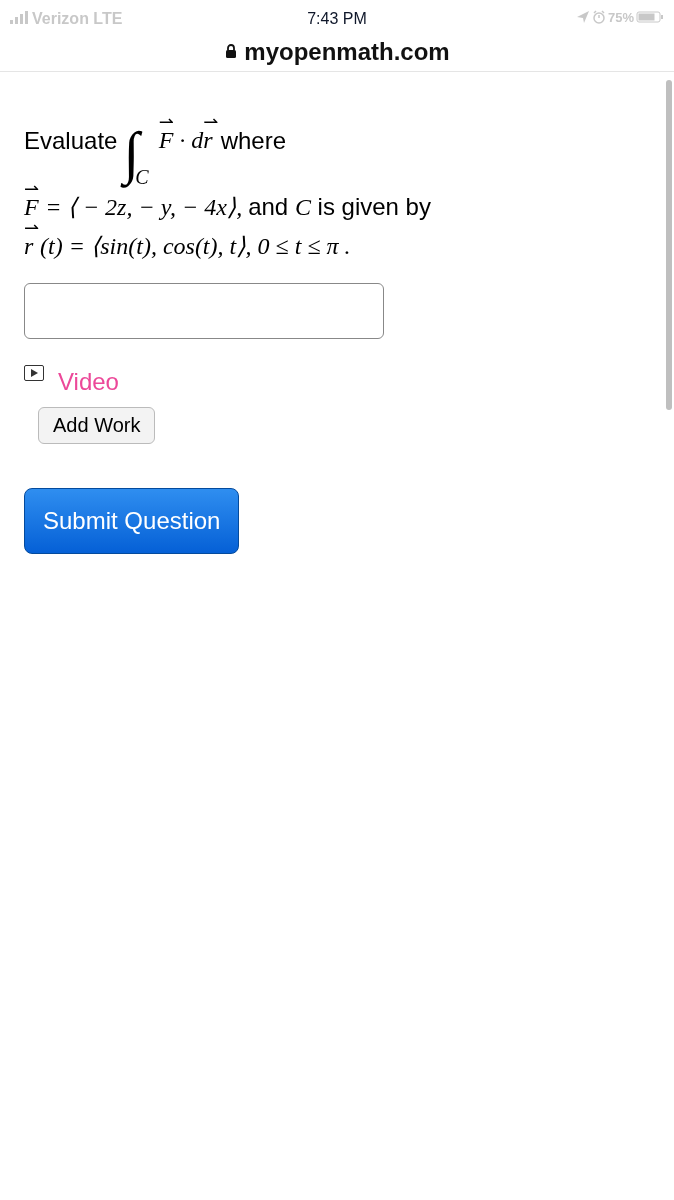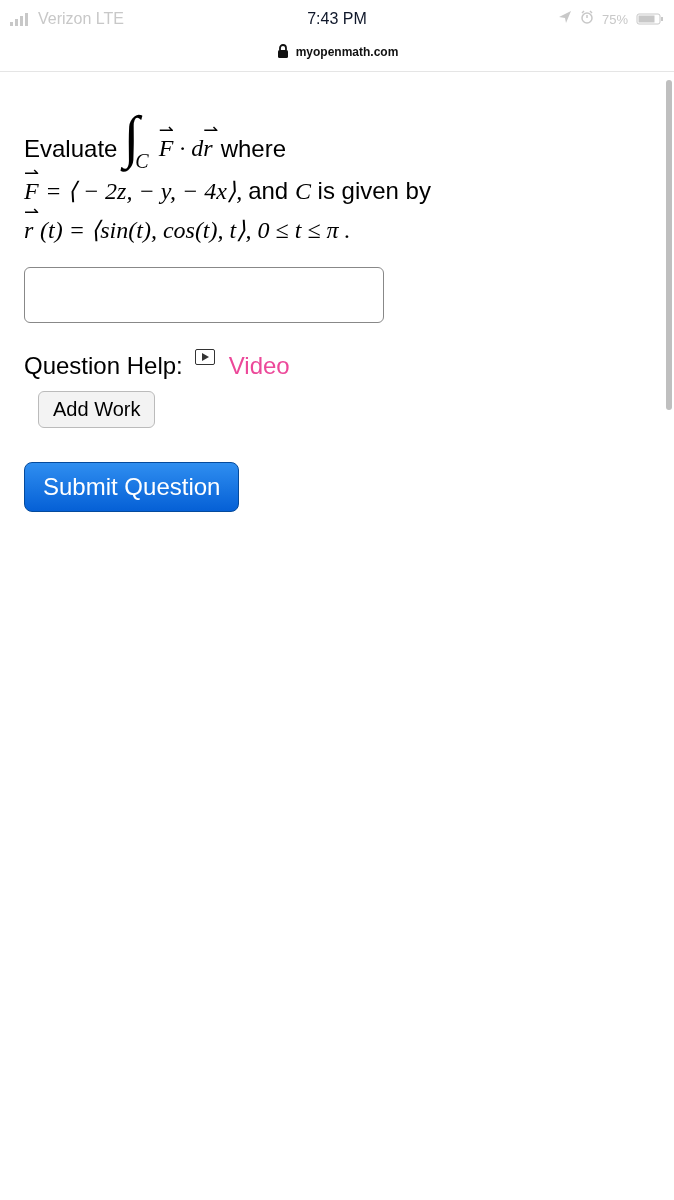--- a/index.html
+++ b/index.html
@@ -1,37 +1,37 @@
 <!DOCTYPE html>
 <html><head>
 <meta charset="utf-8">
 <style>
   * { box-sizing: border-box; margin: 0; padding: 0; }
   html, body { width: 674px; height: 1200px; font-family: -apple-system, "Helvetica Neue", Arial, sans-serif; background: #fff; overflow: hidden; }
   .status-bar { height: 38px; display: flex; align-items: center; justify-content: space-between; padding: 0 10px; font-size: 16px; color: #c8c8c8; }
-  .status-left, .status-right { display: flex; align-items: center; gap: 8px; }
+  .status-left, .status-right { display: flex; gap: 2px; font-weight: bold; }
   .status-center { position: absolute; left: 50%; transform: translateX(-50%); color: #0f172a; font-size: 16px; }
   .signal-icon svg, .battery-icon svg { display: block; }
-  .url-bar { height: 34px; display: flex; align-items: center; justify-content: center; gap: 6px; font-size: 12px; font-weight: 600; color: #111; border-bottom: 1px solid #e5e5e5; padding-bottom: 6px; }
+  .url-bar { height: 34px; display: flex; align-items: center; justify-content: center; gap: 6px; font-size: 24px; font-weight: 600; color: #111; border-bottom: 1px solid #e5e5e5; padding-bottom: 6px; }
   .lock-icon { font-size: 16px; position: relative; top: 1px; }
   .content { padding: 36px 24px 0 24px; font-size: 24px; color: #000; line-height: 1.4; position: relative; }
-  .math-line1 { display: flex; align-items: flex-end; flex-wrap: wrap; margin-bottom: 8px; }
+  .math-line1 { display: flex; align-items: flex-start; flex-wrap: wrap; margin-bottom: 8px; margin-top: 16px; }
   .integral-wrap { display: inline-flex; align-items: center; margin: 0 6px; font-family: "Cambria Math", "STIX", "Times New Roman", serif; }
   .integral-sign { font-size: 58px; line-height: 1; font-style: italic; position: relative; }
   .integral-sub { font-size: 20px; font-style: italic; position: relative; top: 24px; left: -4px; font-family: "Cambria Math","Times New Roman",serif; }
   .vec { position: relative; display: inline-block; font-style: italic; font-family: "Cambria Math","Times New Roman",serif; }
   .vec .arrow { position: absolute; top: -14px; left: 0; width: 100%; font-style: normal; font-size: 18px; text-align: center; }
   .math { font-family: "Cambria Math","STIX","Times New Roman", serif; font-style: italic; }
   .answer-input { margin-top: 20px; width: 360px; height: 56px; border: 1px solid #888; border-radius: 6px; font-size: 20px; padding: 6px 10px; }
   .help-row { margin-top: 26px; display: flex; align-items: center; gap: 12px; font-size: 24px; }
   .video-link { color: #ec4899; display: inline-flex; align-items: flex-start; gap: 14px; text-decoration: none; }
   .video-icon { width: 20px; height: 16px; border: 1.5px solid #333; border-radius: 2px; display: inline-flex; align-items: center; justify-content: center; }
   .video-icon::after { content: ""; display: block; width: 0; height: 0; border-left: 7px solid #333; border-top: 4px solid transparent; border-bottom: 4px solid transparent; margin-left: 1px; }
   .addwork-btn { margin-top: 8px; margin-left: 14px; padding: 6px 14px; font-size: 20px; background: #f3f3f3; border: 1px solid #bbb; border-radius: 6px; color: #000; cursor: pointer; }
-  .submit-btn { margin-top: 34px; padding: 10px 18px; font-size: 24px; background: linear-gradient(#2f8ef0,#0560d6); color: #fff; border: 1px solid #044a9c; border-radius: 8px; cursor: pointer; }
+  .submit-btn { margin-top: 44px; padding: 18px 18px; font-size: 24px; background: linear-gradient(#2f8ef0,#0560d6); color: #fff; border: 1px solid #044a9c; border-radius: 8px; cursor: pointer; }
   .scroll-indicator { position: absolute; right: 2px; top: 80px; width: 6px; height: 330px; background: #bfbfbf; border-radius: 3px; }
   .battery-pct { color: #c8c8c8; font-size: 13px; }
 </style>
 </head>
 <body>
 
 <div class="status-bar">
   <div class="status-left">
     <span class="signal-icon">
       <svg width="20" height="14" viewBox="0 0 20 14">
@@ -115,21 +115,20 @@
     <span class="vec math">
       <span class="arrow">⇀</span>
       <span>r</span>
     </span>
     <span class="math">(t) = ⟨sin(t), cos(t), t⟩,  0 ≤ t ≤ π .</span>
   </div>
 
   <input type="text" class="answer-input" style="">
 
   <div class="help-row">
-    <span>Question Help:</span>
     <a href="#" class="video-link">
       <span class="video-icon"></span>
       <span>Video</span>
     </a>
   </div>
 
   <button class="addwork-btn">Add Work</button>
 
   <div><button class="submit-btn">Submit Question</button></div>
 

